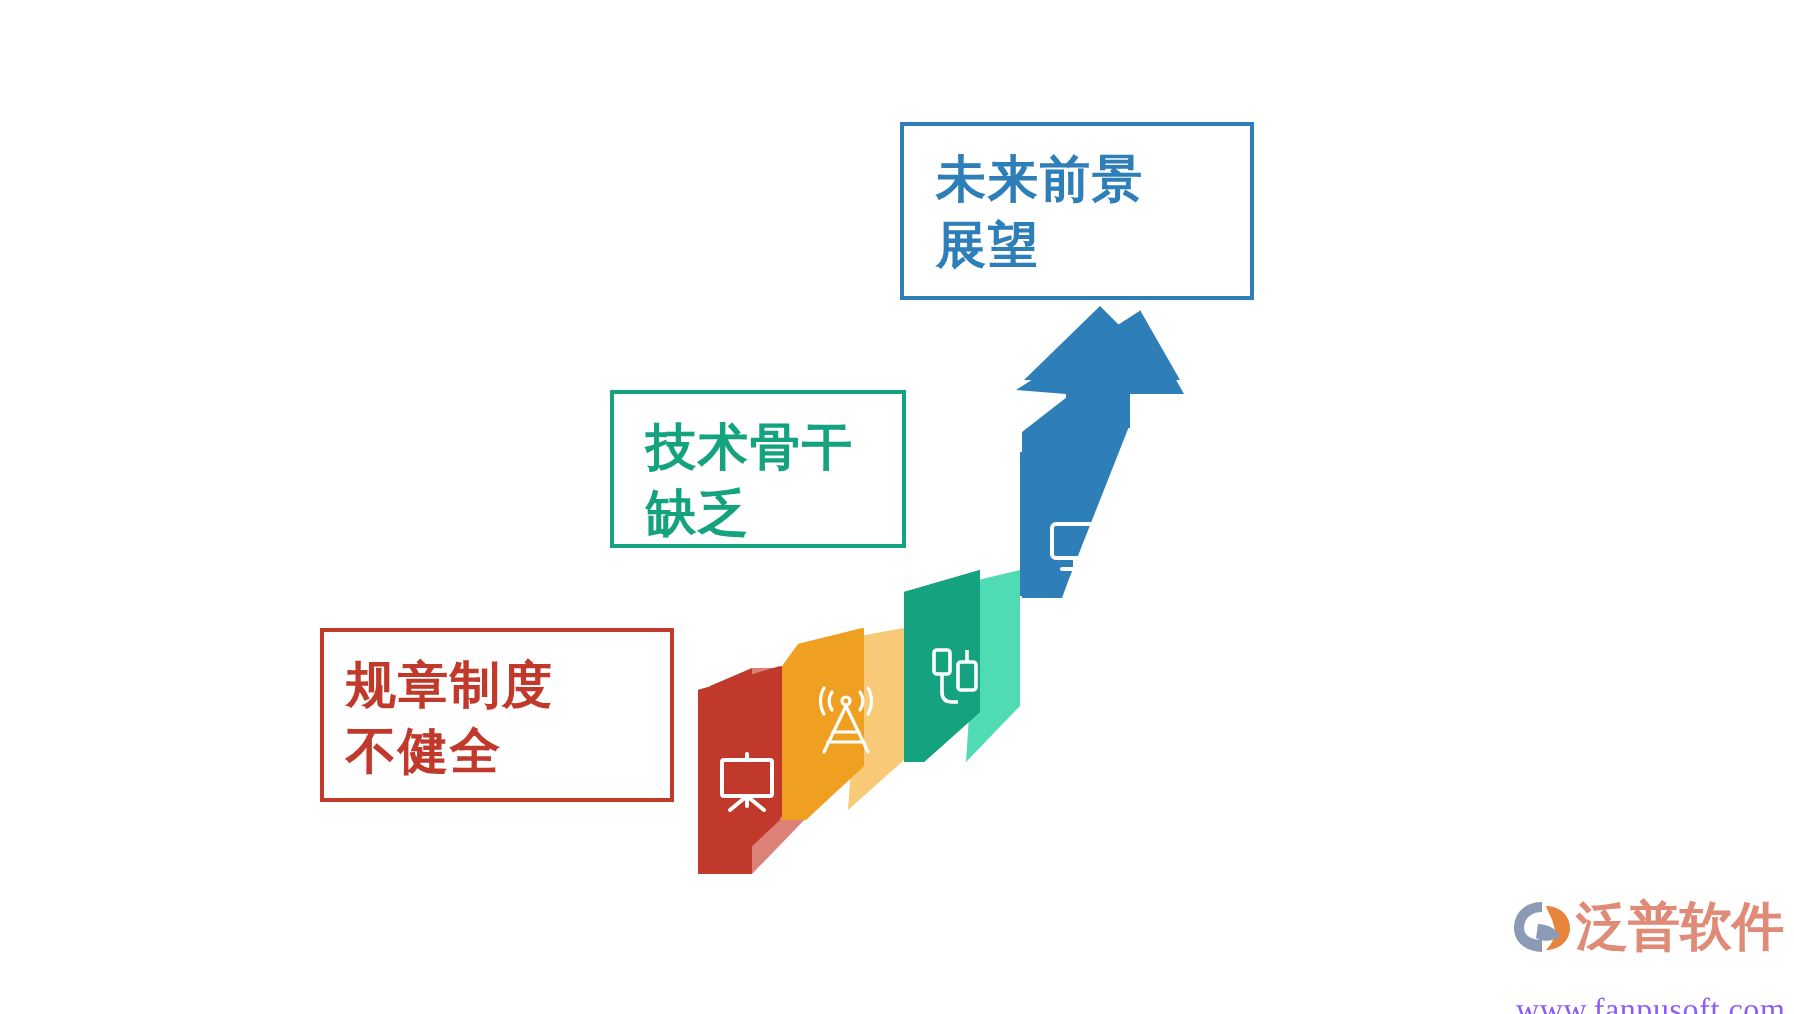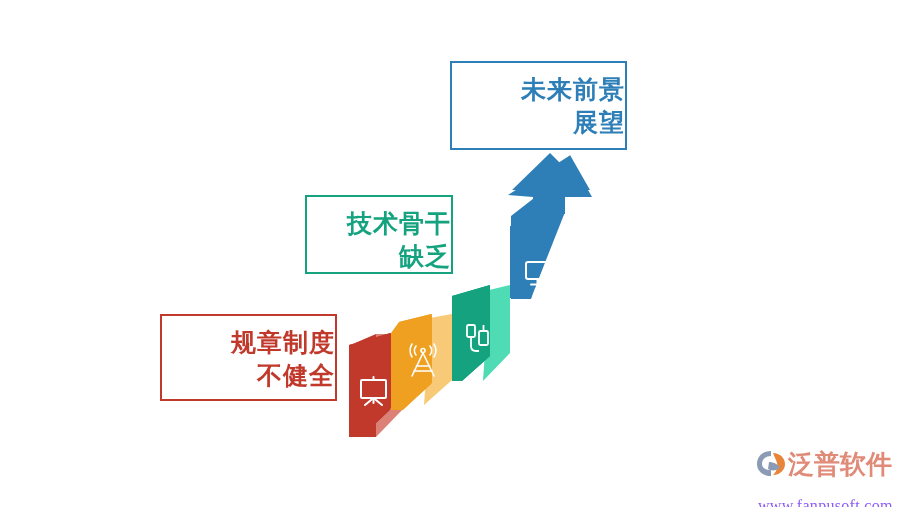--- a/index.html
+++ b/index.html
@@ -15,21 +15,20 @@
     position:absolute;
     background:#ffffff;
     border:2px solid;
     box-sizing:border-box;
     padding:10px 0 0 16px;
     font-weight:bold;
     font-size:25px;
     line-height:1.33;
     letter-spacing:1px;
     white-space:pre-line;
-    text-align:right;
   }
   #callout-red{left:160px;  top:314px; width:177px; height:87px;}
   #callout-teal{left:305px; top:195px; width:148px; height:79px;}
   #callout-blue{left:450px; top:61px;  width:177px; height:89px;}
 
   .ribbon-svg{position:absolute;left:0;top:0;}
 
   .logo{
     position:absolute;left:757px;top:450px;
     width:140px;height:52px;

